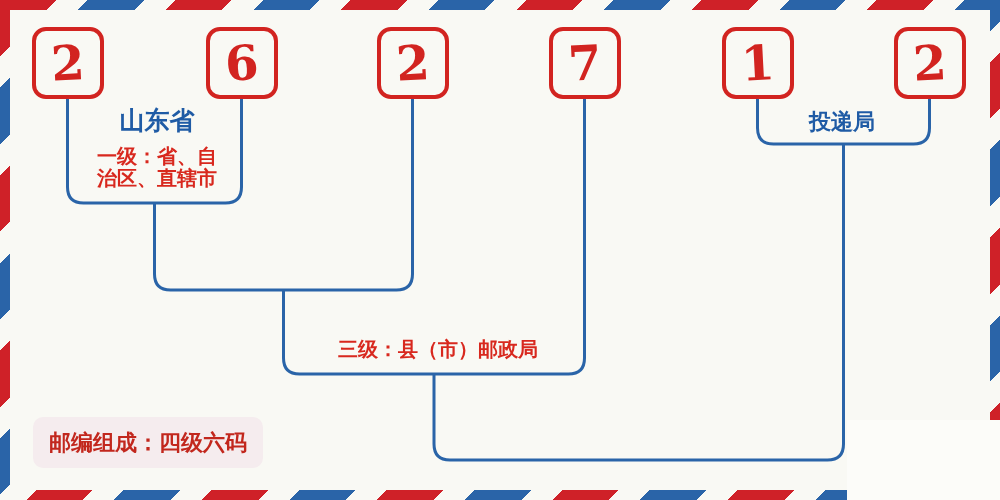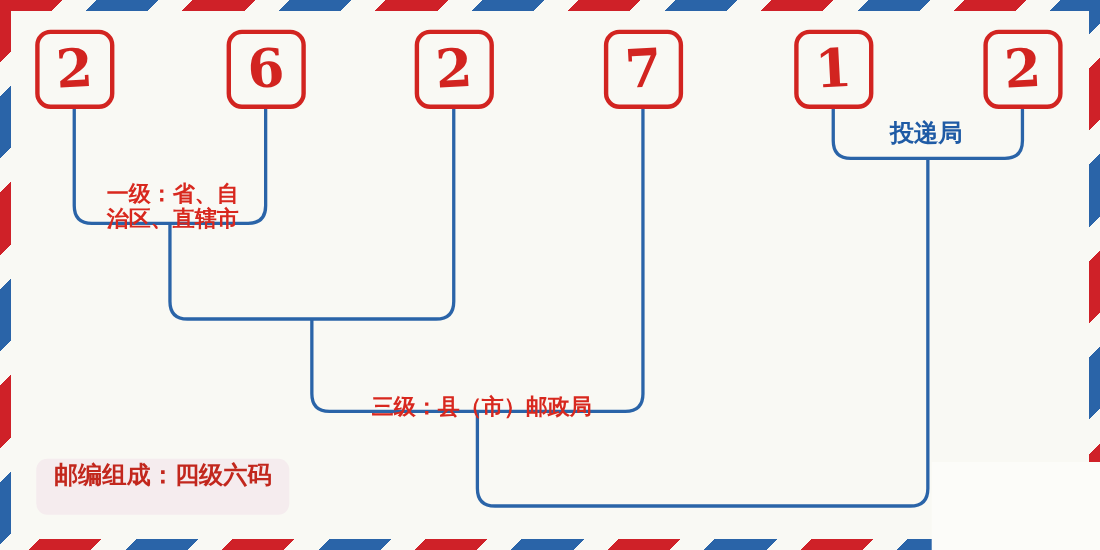--- a/index.html
+++ b/index.html
@@ -25,26 +25,26 @@
   .digit{
     font-family:"DejaVu Serif",serif;font-weight:bold;font-size:48px;
     color:#d22420;line-height:1;transform:rotate(-3deg);
   }
   .connectors{position:absolute;left:0;top:0;width:1000px;height:500px;pointer-events:none;}
   .lbl{position:absolute;text-align:center;line-height:1.12;}
   .place{
     font-family:"DejaVu Serif",serif;font-weight:bold;color:#1f5ba5;
   }
   .leveldesc{
-    font-family:"DejaVu Sans",sans-serif;font-weight:bold;color:#d8281e;margin-top:20px;
+    font-family:"DejaVu Sans",sans-serif;font-weight:bold;color:#d8281e;
   }
   .badge{
     position:absolute;left:33px;top:417px;width:230px;height:51px;
     background:#f5ecee;border-radius:10px;
-    display:flex;align-items:flex-start;justify-content:center;
+    display:flex;align-items:center;justify-content:center;
   }
   .badge-text{
     font-family:"DejaVu Serif",serif;font-weight:bold;font-size:22px;color:#c2271d;
   }
   .patch{
     position:absolute;left:847px;top:420px;width:153px;height:80px;
     background:#fcfcf9;
   }
 </style>
 </head>
@@ -75,20 +75,21 @@
   <div class="digit-box" style="left:549px">
     <span class="digit">7</span>
   </div>
   <div class="digit-box" style="left:722px">
     <span class="digit">1</span>
   </div>
   <div class="digit-box" style="left:894px">
     <span class="digit">2</span>
   </div>
 
+  <div class="lbl place" style="left:57px;top:107px;width:200px;font-size:25px">山东省</div>
   <div class="lbl leveldesc" style="left:72px;top:145px;width:170px;font-size:20px;line-height:22px">
     <div>一级：省、自</div>
     <div>治区、直辖市</div>
   </div>
 
 
   <div class="lbl leveldesc" style="left:288px;top:338px;width:300px;font-size:20px">三级：县（市）邮政局</div>
 
 
   <div class="lbl place" style="left:772px;top:109px;width:140px;font-size:22px">投递局</div>

